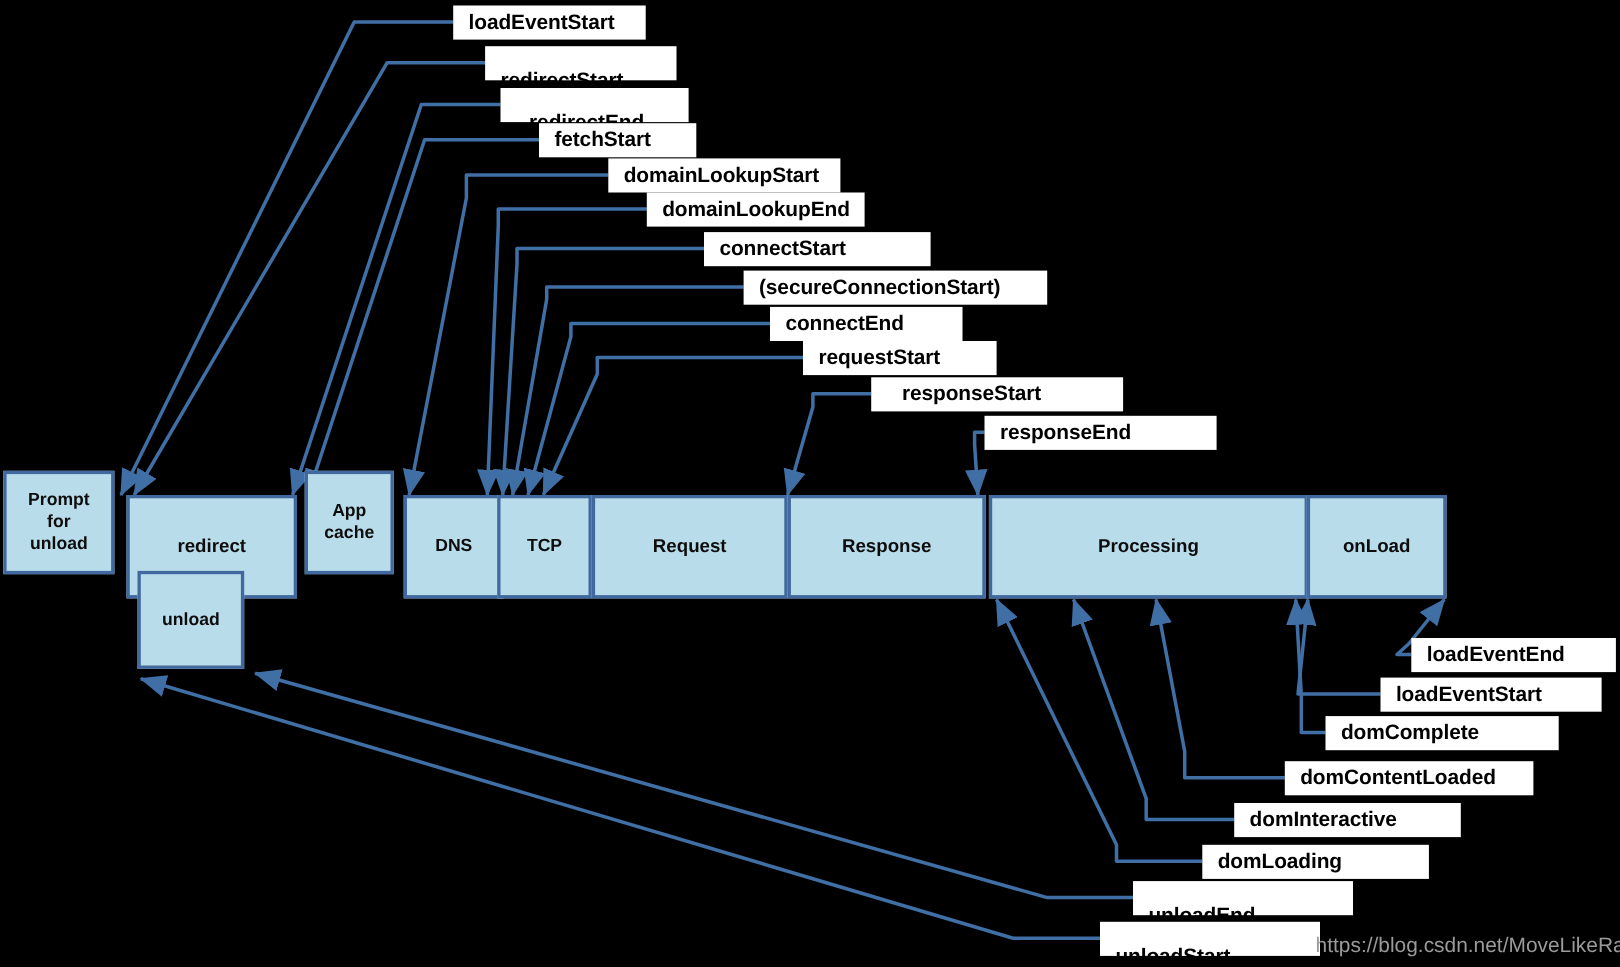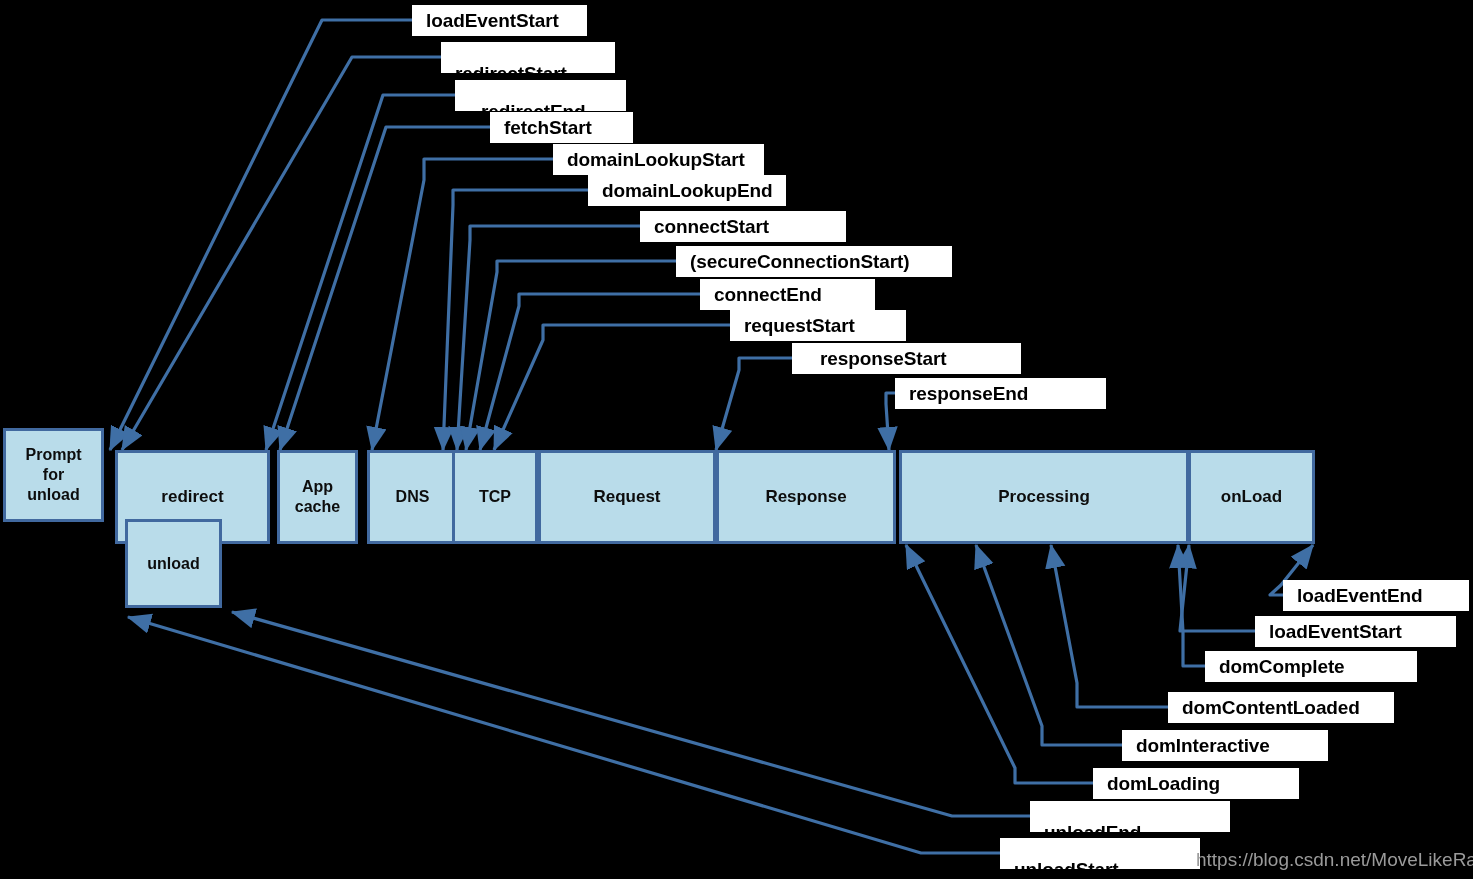--- a/index.html
+++ b/index.html
@@ -53,21 +53,21 @@
       <path d="M1093,783 L1015,783 L1015,768 L906,545"></path>
       <path d="M1030,816 L952,816 L232,612"></path>
       <path d="M1000,853 L921,853 L128,617"></path>
     </g>
   </svg>
 
   <div id="phases">
       <div class="phase narrow" style="left: 3px; top: 428px; width: 101px; height: 94px;">Prompt<br>for<br>unload</div>
       <div class="phase" style="left: 115px; top: 450px; width: 155px; height: 94px;">redirect</div>
       <div class="phase narrow" style="left: 125px; top: 519px; width: 97px; height: 89px;">unload</div>
-      <div class="phase narrow" style="left: 277px; top: 450px; width: 81px; height: 94px;">App<br>cache</div>
+      <div class="phase narrow" style="left: 277px; top: 428px; width: 81px; height: 94px;">App<br>cache</div>
       <div class="phase narrow" style="left: 367px; top: 450px; width: 91px; height: 94px;">DNS</div>
       <div class="phase narrow" style="left: 452px; top: 450px; width: 86px; height: 94px;">TCP</div>
       <div class="phase" style="left: 538px; top: 450px; width: 178px; height: 94px;">Request</div>
       <div class="phase" style="left: 716px; top: 450px; width: 180px; height: 94px;">Response</div>
       <div class="phase" style="left: 899px; top: 450px; width: 290px; height: 94px;">Processing</div>
       <div class="phase" style="left: 1188px; top: 450px; width: 127px; height: 94px;">onLoad</div>
     </div>
   <div id="top-labels">
       <div class="lbl" style="left: 412px; top: 5px; width: 175px; height: 31px;">
         <span>loadEventStart</span>

